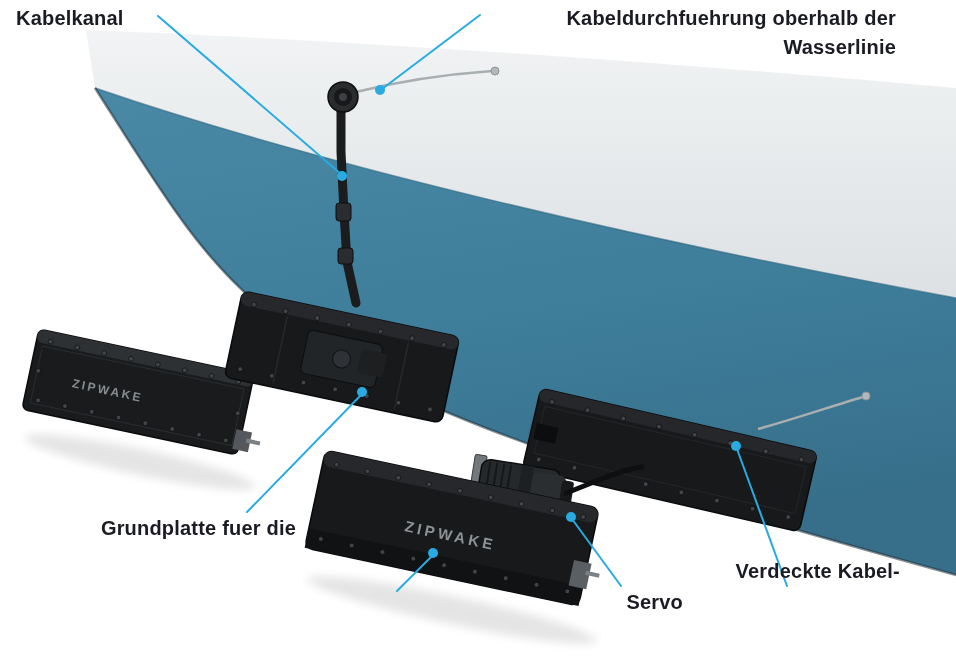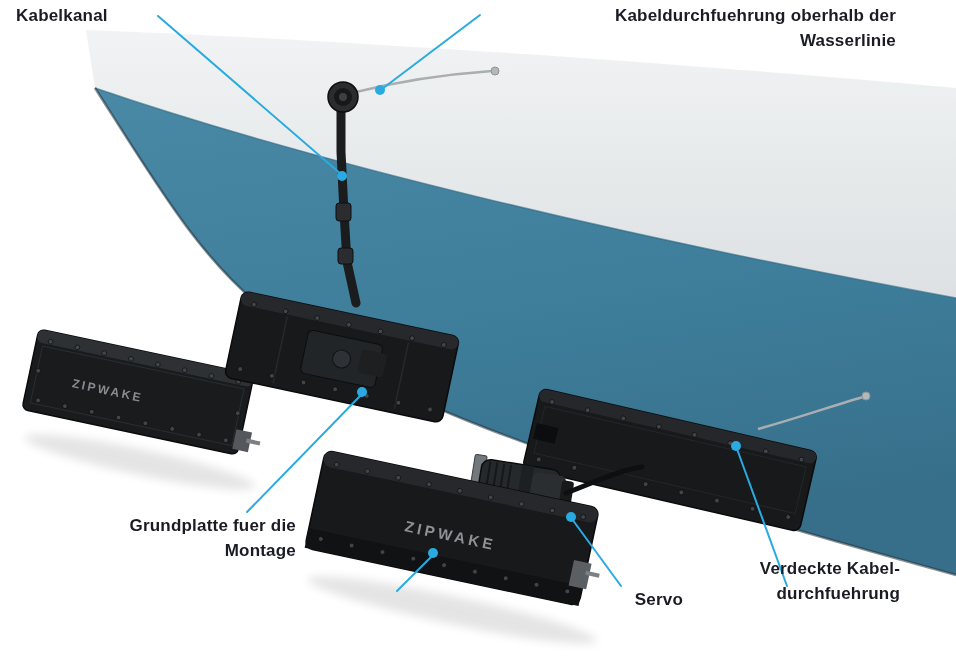--- a/index.html
+++ b/index.html
@@ -1,19 +1,19 @@
 <!DOCTYPE html>
 <html><head>
 <meta charset="utf-8">
 <style>
   html,body{margin:0;padding:0;background:#ffffff;}
   .stage{position:relative;width:956px;height:672px;background:#ffffff;overflow:hidden;
          font-family:"Liberation Sans",sans-serif;}
   .stage svg{position:absolute;left:0;top:0;}
-  .lbl{position:absolute;font-weight:700;font-size:17px;line-height:1.45;color:#1a1b23;
+  .lbl{position:absolute;font-weight:700;font-size:20px;line-height:1.45;color:#1a1b23;
        letter-spacing:.2px;white-space:nowrap;}
   .lbl.center{text-align:right;white-space:normal;}
   .zw{font-weight:700;letter-spacing:3px;}
 </style>
 </head>
 <body>
 
 <div class="stage">
 
 <svg width="956" height="672" viewBox="0 0 956 672">
@@ -210,26 +210,24 @@
   <span>Kabelkanal</span>
 </div>
 
 <div class="lbl center" style="left:478px;top:4px;width:418px;">
   <div>Kabeldurchfuehrung oberhalb der</div>
   <div>Wasserlinie</div>
 </div>
 
 <div class="lbl center" style="left:44px;top:514px;width:252px;">
   <div>Grundplatte fuer die</div>
-  <div>Montage</div>
 </div>
 
 
 <div class="lbl center" style="left:588px;top:588px;width:95px;">
   <div>Servo</div>
 </div>
 
 <div class="lbl center" style="left:690px;top:557px;width:210px;">
   <div>Verdeckte Kabel-</div>
-  <div>durchfuehrung</div>
 </div>
 
 </div>
 
 </body></html>

